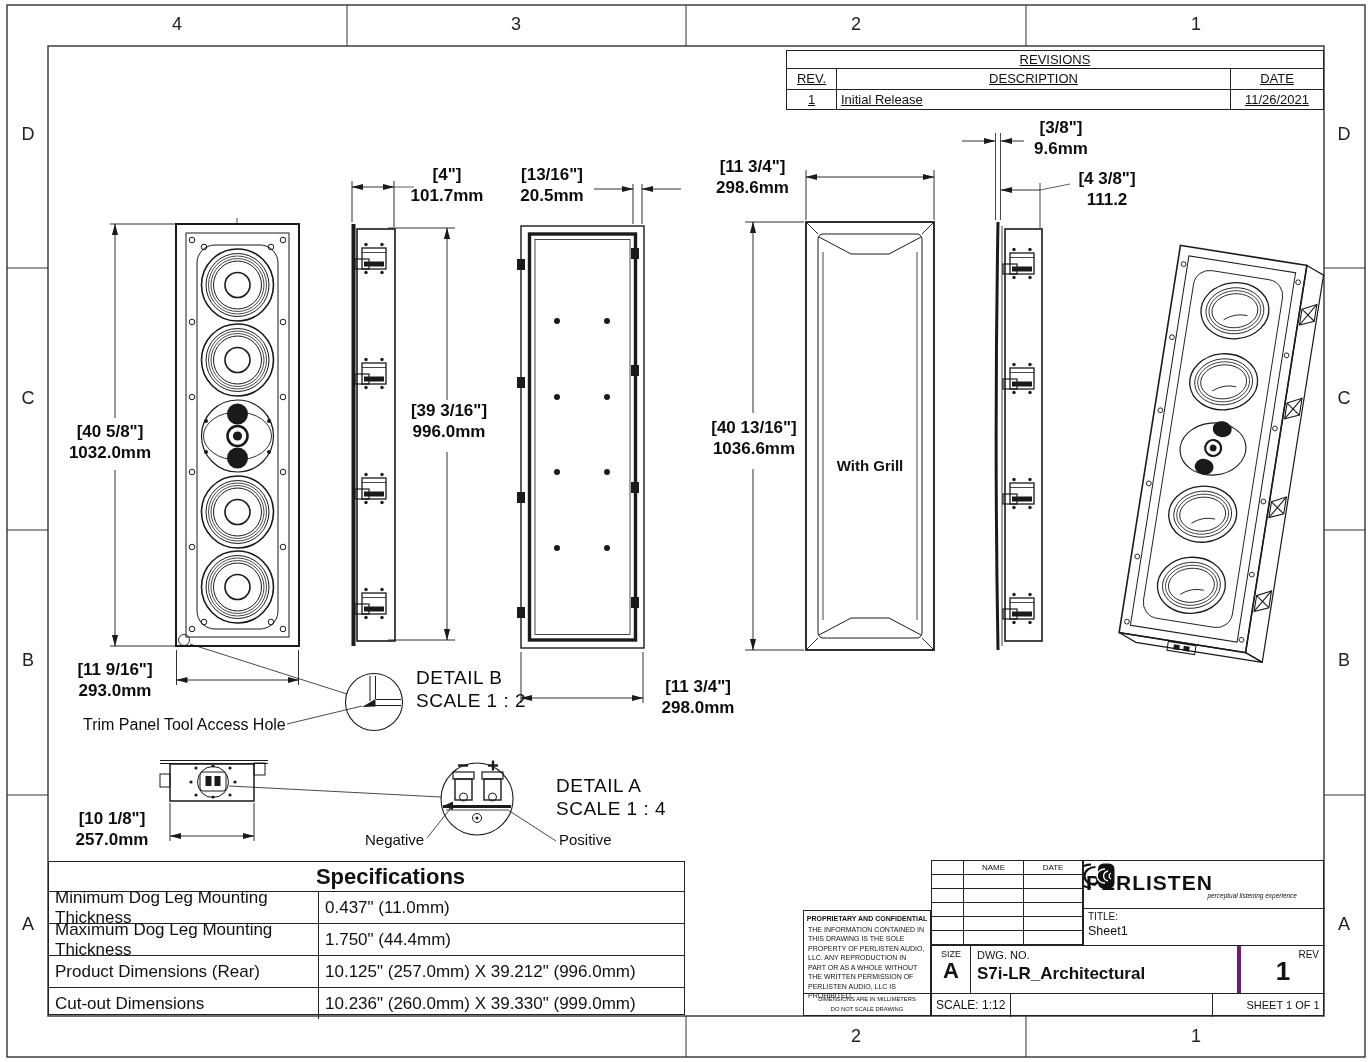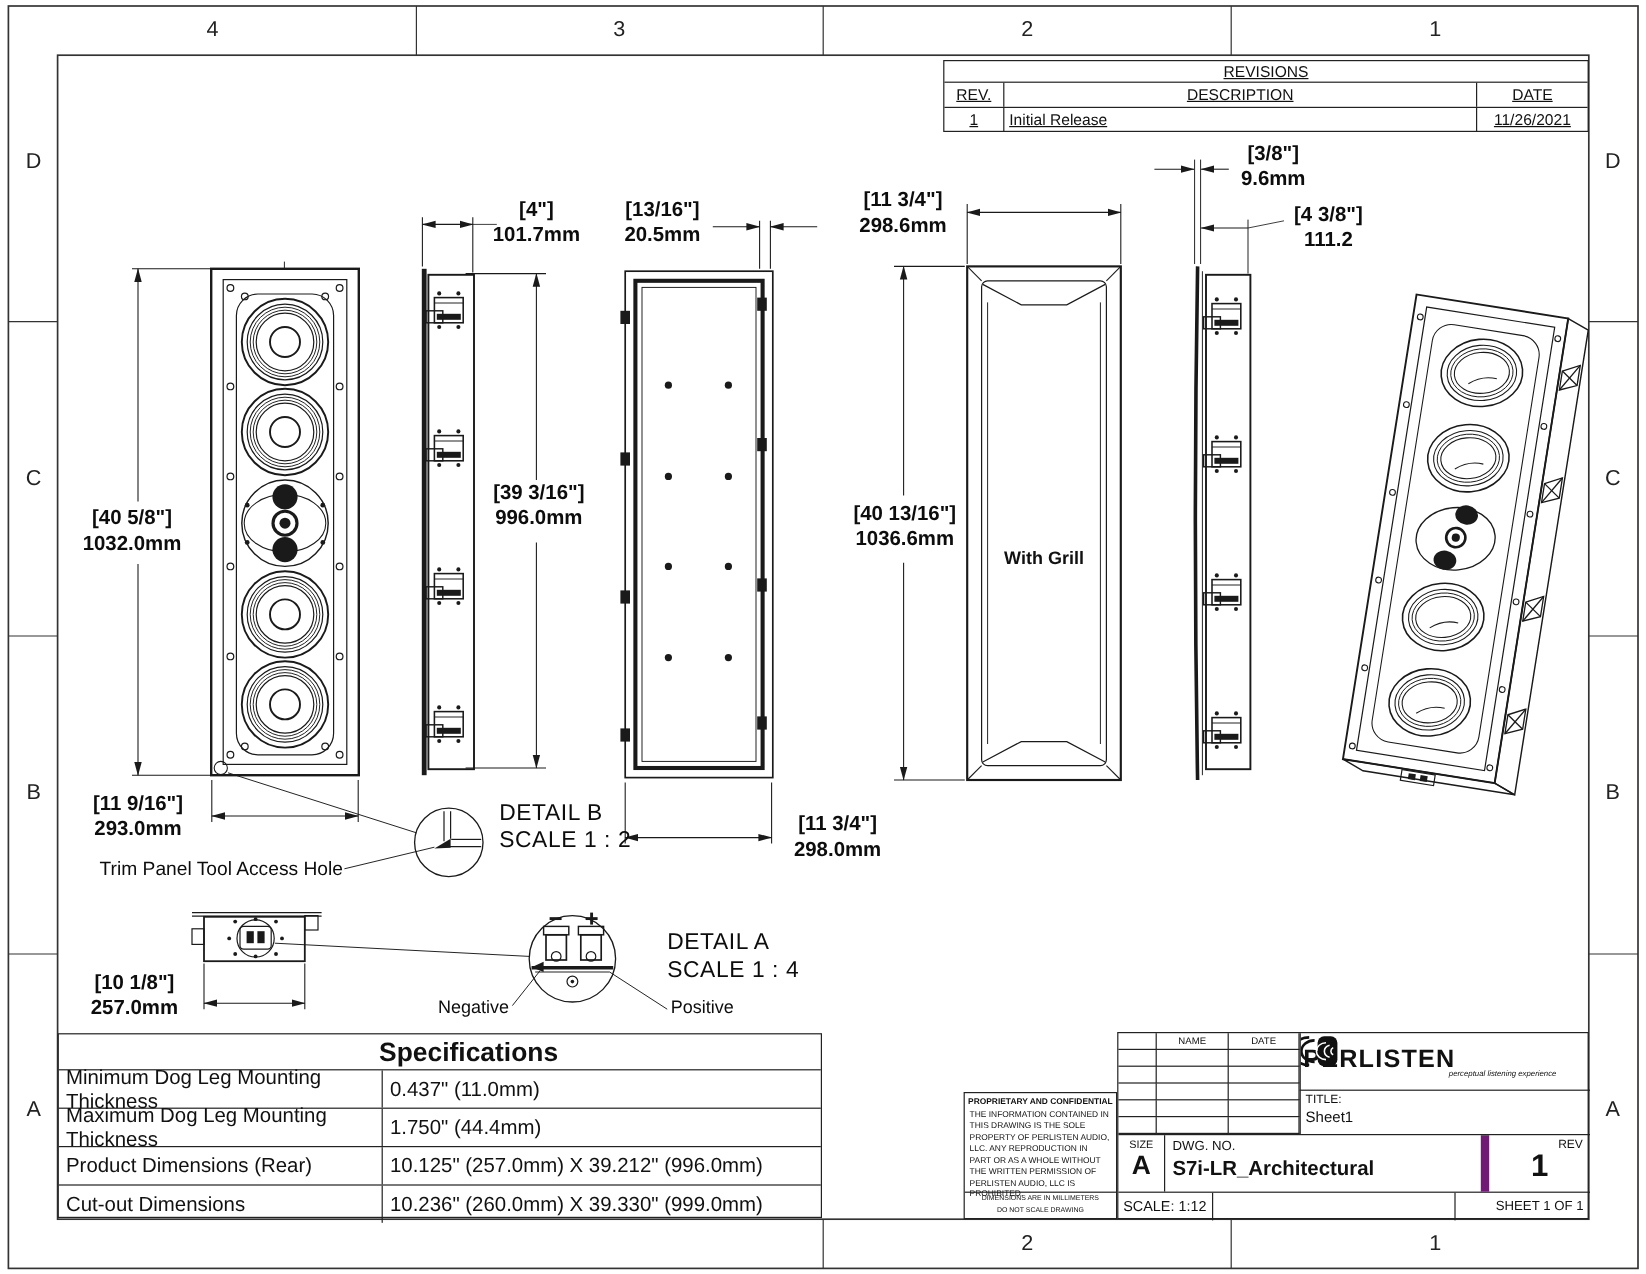--- a/index.html
+++ b/index.html
@@ -48,21 +48,21 @@
   .logoRow{display:flex;align-items:center;}
   .brand{font-size:21px;font-weight:bold;letter-spacing:1px;margin-left:2px;}
   .tagline{font-size:6.5px;font-style:italic;align-self:flex-end;margin-right:28px;margin-top:-3px;}
   .titleBox{position:absolute;left:151px;top:48px;width:242px;height:36px;border-left:1px solid #222;box-sizing:border-box;padding:2px 0 0 4px;}
   .titleBox .lab{font-size:10px;}
   .titleBox .val{font-size:12.5px;margin-top:2px;}
   .midrow{position:absolute;left:0;top:84px;width:393px;height:48px;border-top:1px solid #222;box-sizing:border-box;display:flex;}
   .sizeBox{width:39px;flex:none;border-right:1px solid #222;box-sizing:border-box;text-align:center;}
   .sizeBox .lab{font-size:9px;margin-top:3px;}
   .sizeBox .val{font-size:22px;font-weight:bold;line-height:24px;}
-  .dwgBox{flex:1;border-right:7px solid #701a75;box-sizing:border-box;padding:3px 16px 0 6px;}
+  .dwgBox{flex:1;border-right:4px solid #701a75;box-sizing:border-box;padding:3px 16px 0 6px;}
   .dwgBox .lab{font-size:11px;}
   .dwgBox .val{font-size:17px;font-weight:bold;margin-top:3px;}
   .revBox{width:84px;flex:none;position:relative;text-align:center;}
   .revBox .lab{position:absolute;top:3px;right:6px;font-size:10px;}
   .revBox .val{font-size:26px;font-weight:bold;margin-top:10px;}
   .botrow{position:absolute;left:0;top:132px;width:393px;height:24px;border-top:1px solid #222;box-sizing:border-box;display:flex;gap:28px;}
   .scaleBox{width:79px;flex:none;border-right:1px solid #222;box-sizing:border-box;font-size:12px;line-height:22px;padding-left:4px;}
   .gapBox{flex:1;border-right:1px solid #222;}
   .sheetBox{width:84px;flex:none;font-size:11px;line-height:22px;text-align:center;}
 </style>

